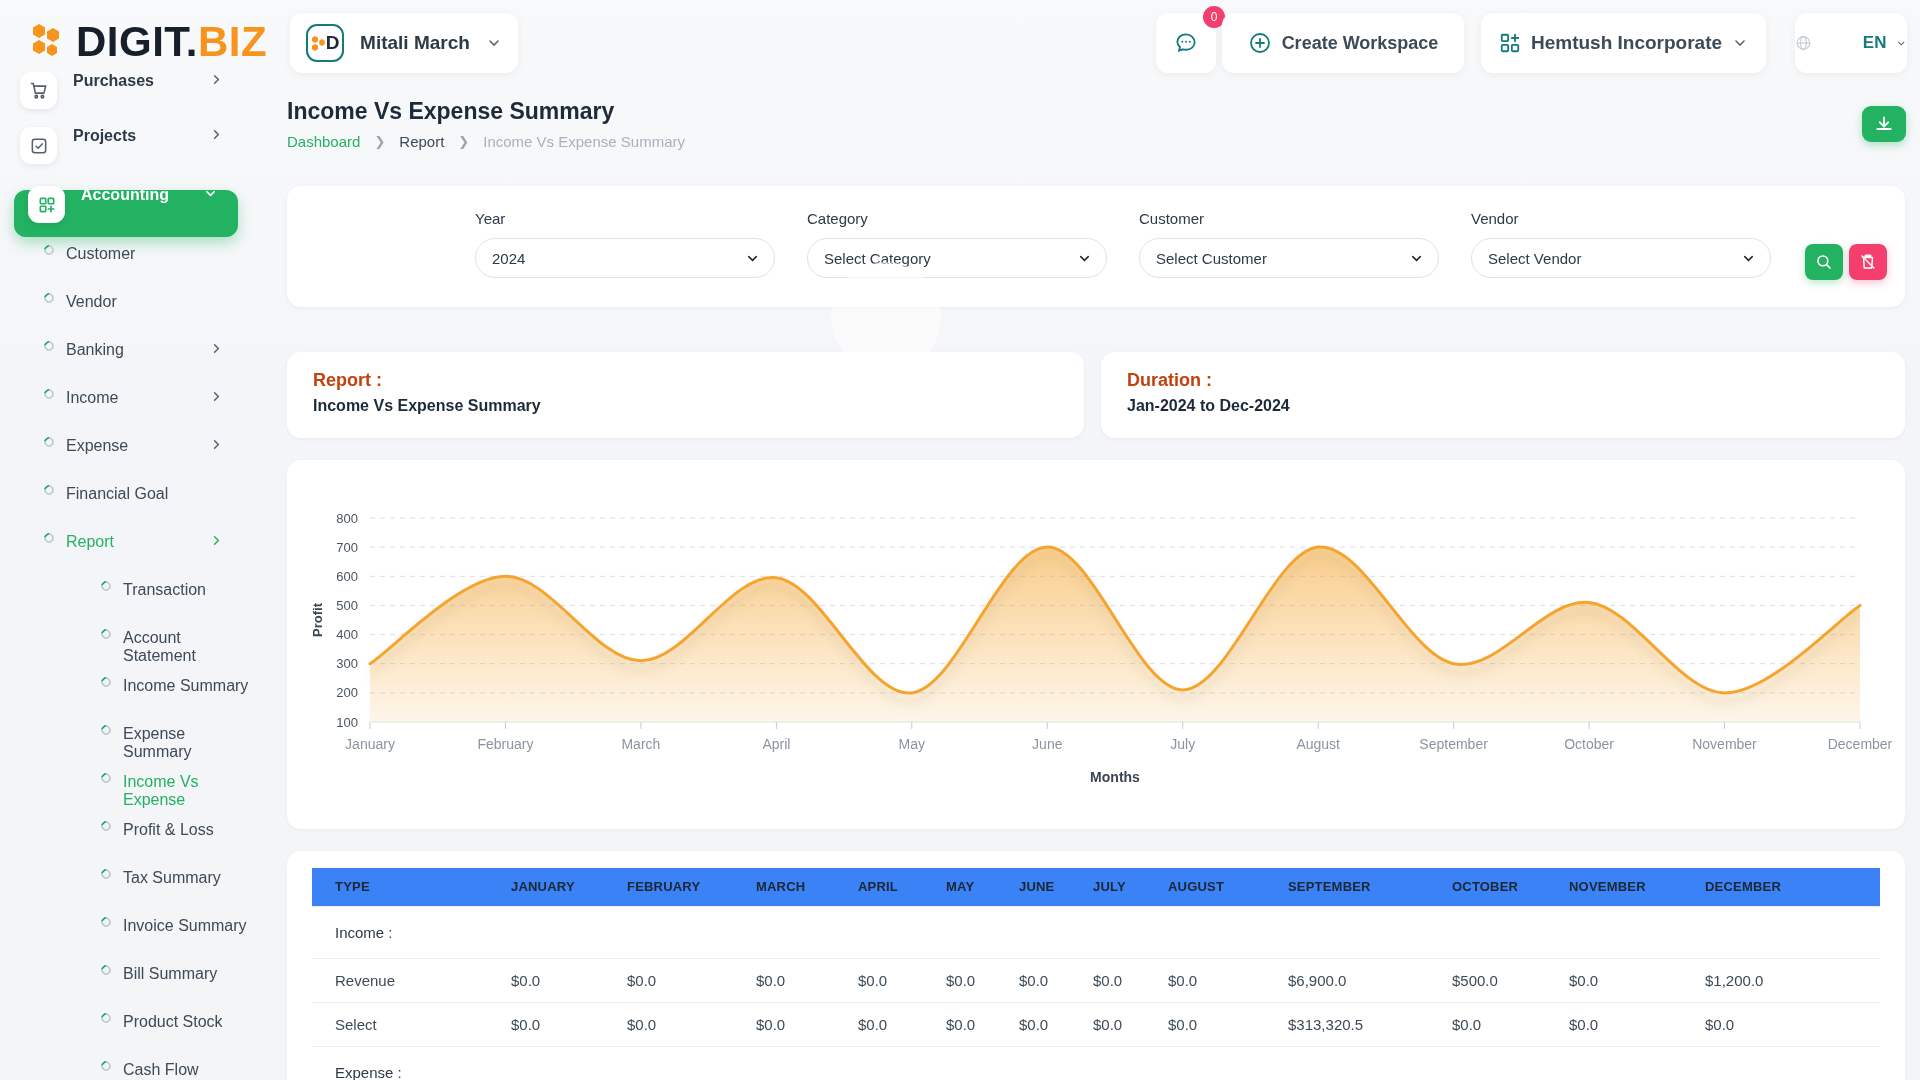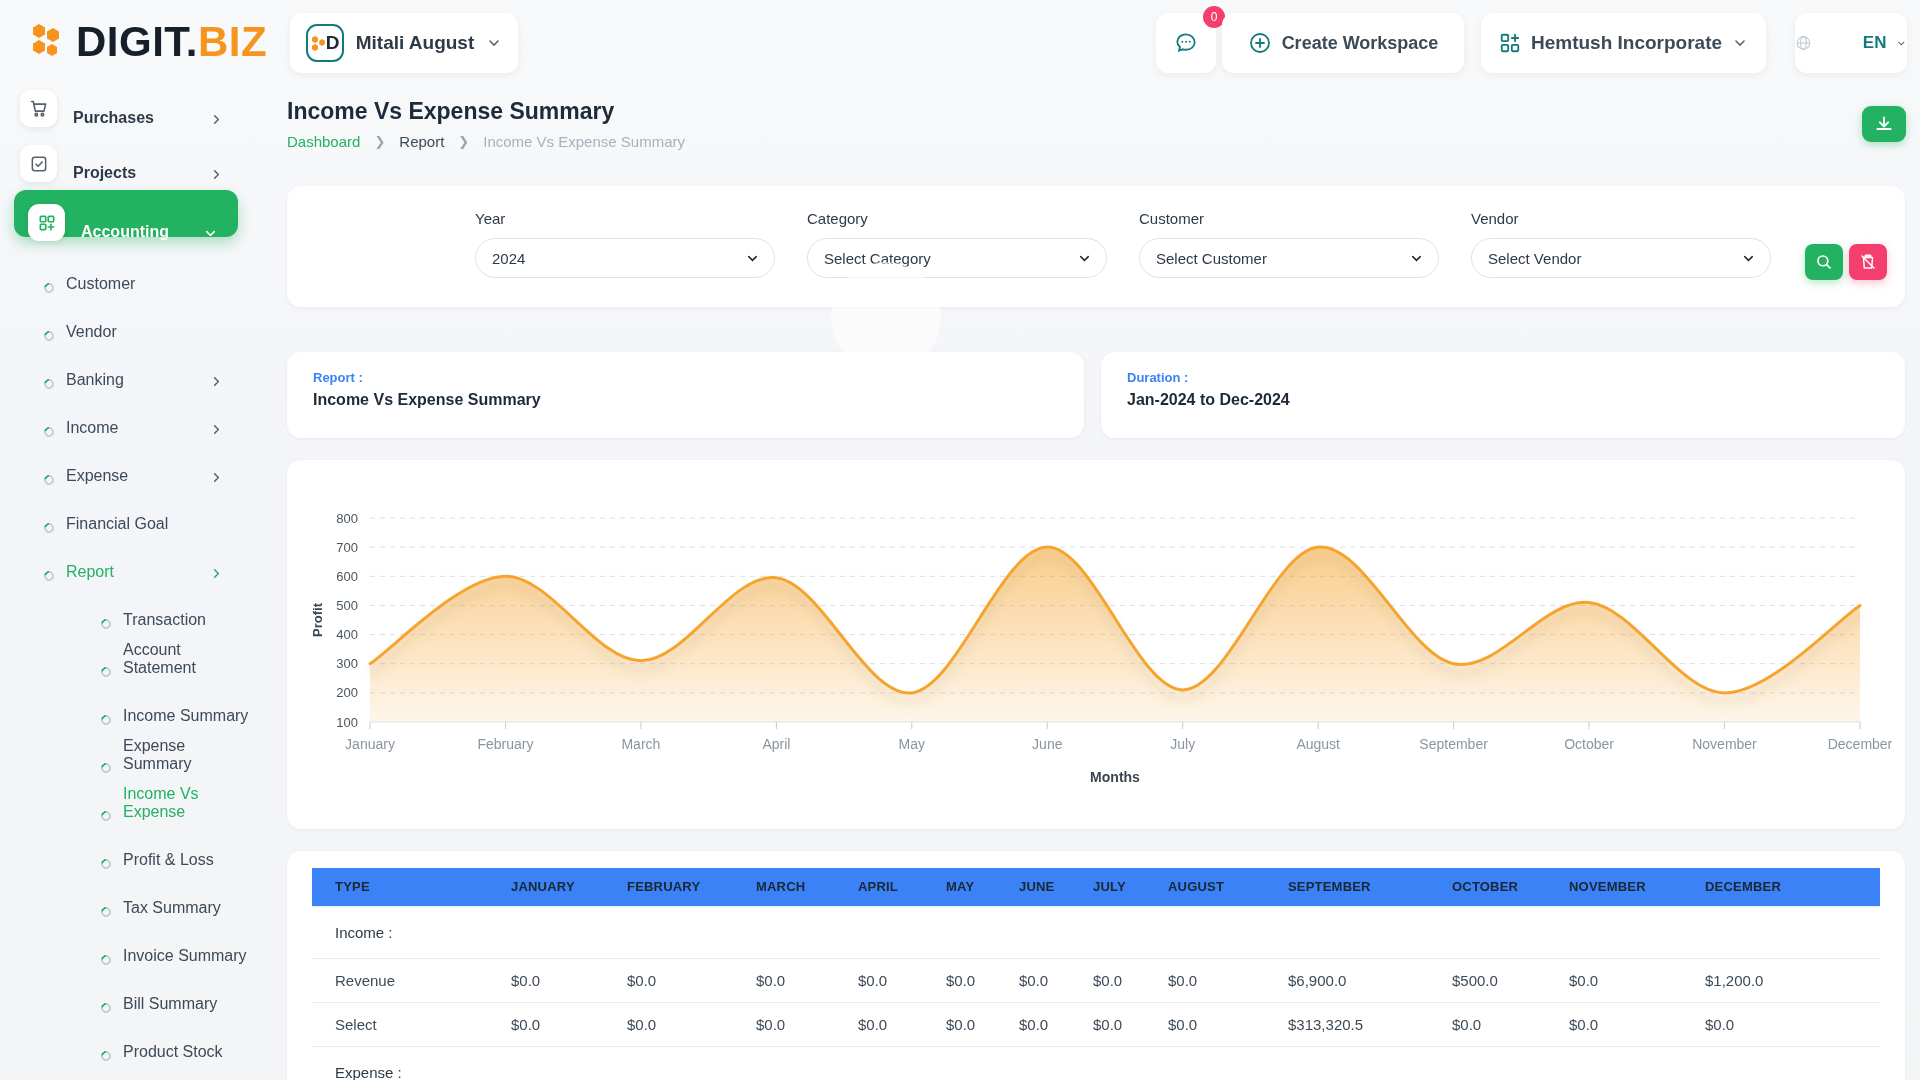--- a/index.html
+++ b/index.html
@@ -24,21 +24,21 @@
   .chat-pill { left:1156px; top:13px; width:60px; height:60px; }
   .chat-badge { position:absolute; top:-7px; right:-9px; min-width:22px; height:22px; border-radius:11px;
                 background:#f43f6e; color:#fff; font-size:12px; display:flex; align-items:center; justify-content:center; padding:0 6px; }
   .cw-pill { left:1222px; top:13px; width:242px; height:60px; font-size:18px; font-weight:600; color:#3d4a57; }
   .ws-pill { left:1481px; top:13px; width:285px; height:60px; font-size:19px; font-weight:600; color:#3d4a57; }
   .lang-pill { left:1795px; top:13px; width:112px; height:60px; }
   .lang-pill .lang { font-size:17px; font-weight:700; color:#147a7e;padding-left:41px; }
 
   
   .sidebar { position:absolute; left:0; top:72px; width:258px; bottom:0; overflow:hidden; }
-  .sb-item { display:flex; align-items:flex-end; cursor:pointer; position:relative; }
+  .sb-item { display:flex; align-items:flex-start; cursor:pointer; position:relative; }
   .sb-item.lvl0 { height:55px; padding-left:20px; }
   .sb-item.lvl1 { height:48px; padding-left:44px; }
   .sb-item.lvl2 { height:48px; padding-left:101px; }
   .sb-icon-box { width:37px; height:37px; background:#fff; border-radius:11px; box-shadow:0 2px 6px rgba(16,24,40,.08);
                  display:flex; align-items:center; justify-content:center; margin-right:16px; }
   .sb-label { font-size:16px; font-weight:600; color:#2d3a47; }
   .lvl1 .sb-label,.lvl2 .sb-label { font-weight:400; color:#3d4a57; }
   .sb-item.active .sb-label { color:#23b162; }
   .sb-arrow { position:absolute; right:34px; display:flex; }
   .bullet { width:10px; height:10px; border-radius:50%; border:2px solid #c4cdd5; border-top-color:#23b162;
@@ -71,21 +71,21 @@
   .f-btn { position:absolute; top:58px; width:38px; height:36px; border:none; border-radius:8px; cursor:pointer;
            display:flex; align-items:center; justify-content:center; }
   .f-btn.search { left:1518px; background:#23b162; box-shadow:0 3px 8px rgba(35,177,98,.3); }
   .f-btn.reset { left:1562px; background:#f43f6e; box-shadow:0 3px 8px rgba(244,63,110,.3); }
   .loader-circle { position:absolute; left:831px; top:262px; width:110px; height:110px; border-radius:50%;
                    background:rgba(255,255,255,.55); z-index:5; pointer-events:none; }
 
   
   .report-card { left:287px; top:352px; width:797px; height:86px; padding:18px 26px; }
   .duration-card { left:1101px; top:352px; width:804px; height:86px; padding:18px 26px; }
-  .sc-label { font-size:13px; font-weight:700; color:#3b82f6; margin-bottom:6px; }
+  .sc-label { font-size:18px; font-weight:700; color:#c2410c; margin-bottom:6px; }
   .sc-value { font-size:16px; font-weight:700; color:#1c2a39; }
 
   
   .chart-card { left:287px; top:460px; width:1618px; height:369px; }
 
   
   .table-card { left:287px; top:851px; width:1618px; height:260px; padding:17px 25px 0 25px; border-radius:14px 14px 0 0; }
   table.data { width:1568px; border-collapse:collapse; table-layout:fixed; }
   table.data th { background:#3b82f6; height:38px; font-size:13px; font-weight:700; color:#1b2733;
                   text-align:left; letter-spacing:.2px; }
@@ -114,21 +114,21 @@
   <div class="avatar-box">
     <svg width="14" height="16" viewBox="0 0 14 16">
       <g fill="#f7941e">
         <polygon points="4,1 7,2.8 7,6.2 4,8 1,6.2 1,2.8"></polygon>
         <polygon points="11,4 13.8,5.8 13.8,9.2 11,11 8.2,9.2 8.2,5.8"></polygon>
         <polygon points="4,9 7,10.8 7,14.2 4,16 1,14.2 1,10.8"></polygon>
       </g>
     </svg>
     <b>D</b>
   </div>
-  <span class="user-name">Mitali August</span>
+  <span class="user-name">Mitali March</span>
   <svg width="16" height="16" viewBox="0 0 24 24" fill="none" stroke="#5b6570" stroke-width="2.4" stroke-linecap="round">
       <polyline points="6 9 12 15 18 9"></polyline>
     </svg>
 </div>
 
 <div class="pill chat-pill">
   <svg width="26" height="26" viewBox="0 0 24 24" fill="none" stroke="#147a7e" stroke-width="1.7">
     <path d="M12 4c-4.6 0-8 3-8 6.8 0 2 .9 3.7 2.4 4.9L5.6 19l3.4-1.2c.9.3 1.9.4 3 .4 4.6 0 8-3 8-6.8S16.6 4 12 4z"></path>
     <circle cx="8.6" cy="10.8" r=".9" fill="#147a7e" stroke="none"></circle>
     <circle cx="12" cy="10.8" r=".9" fill="#147a7e" stroke="none"></circle>

